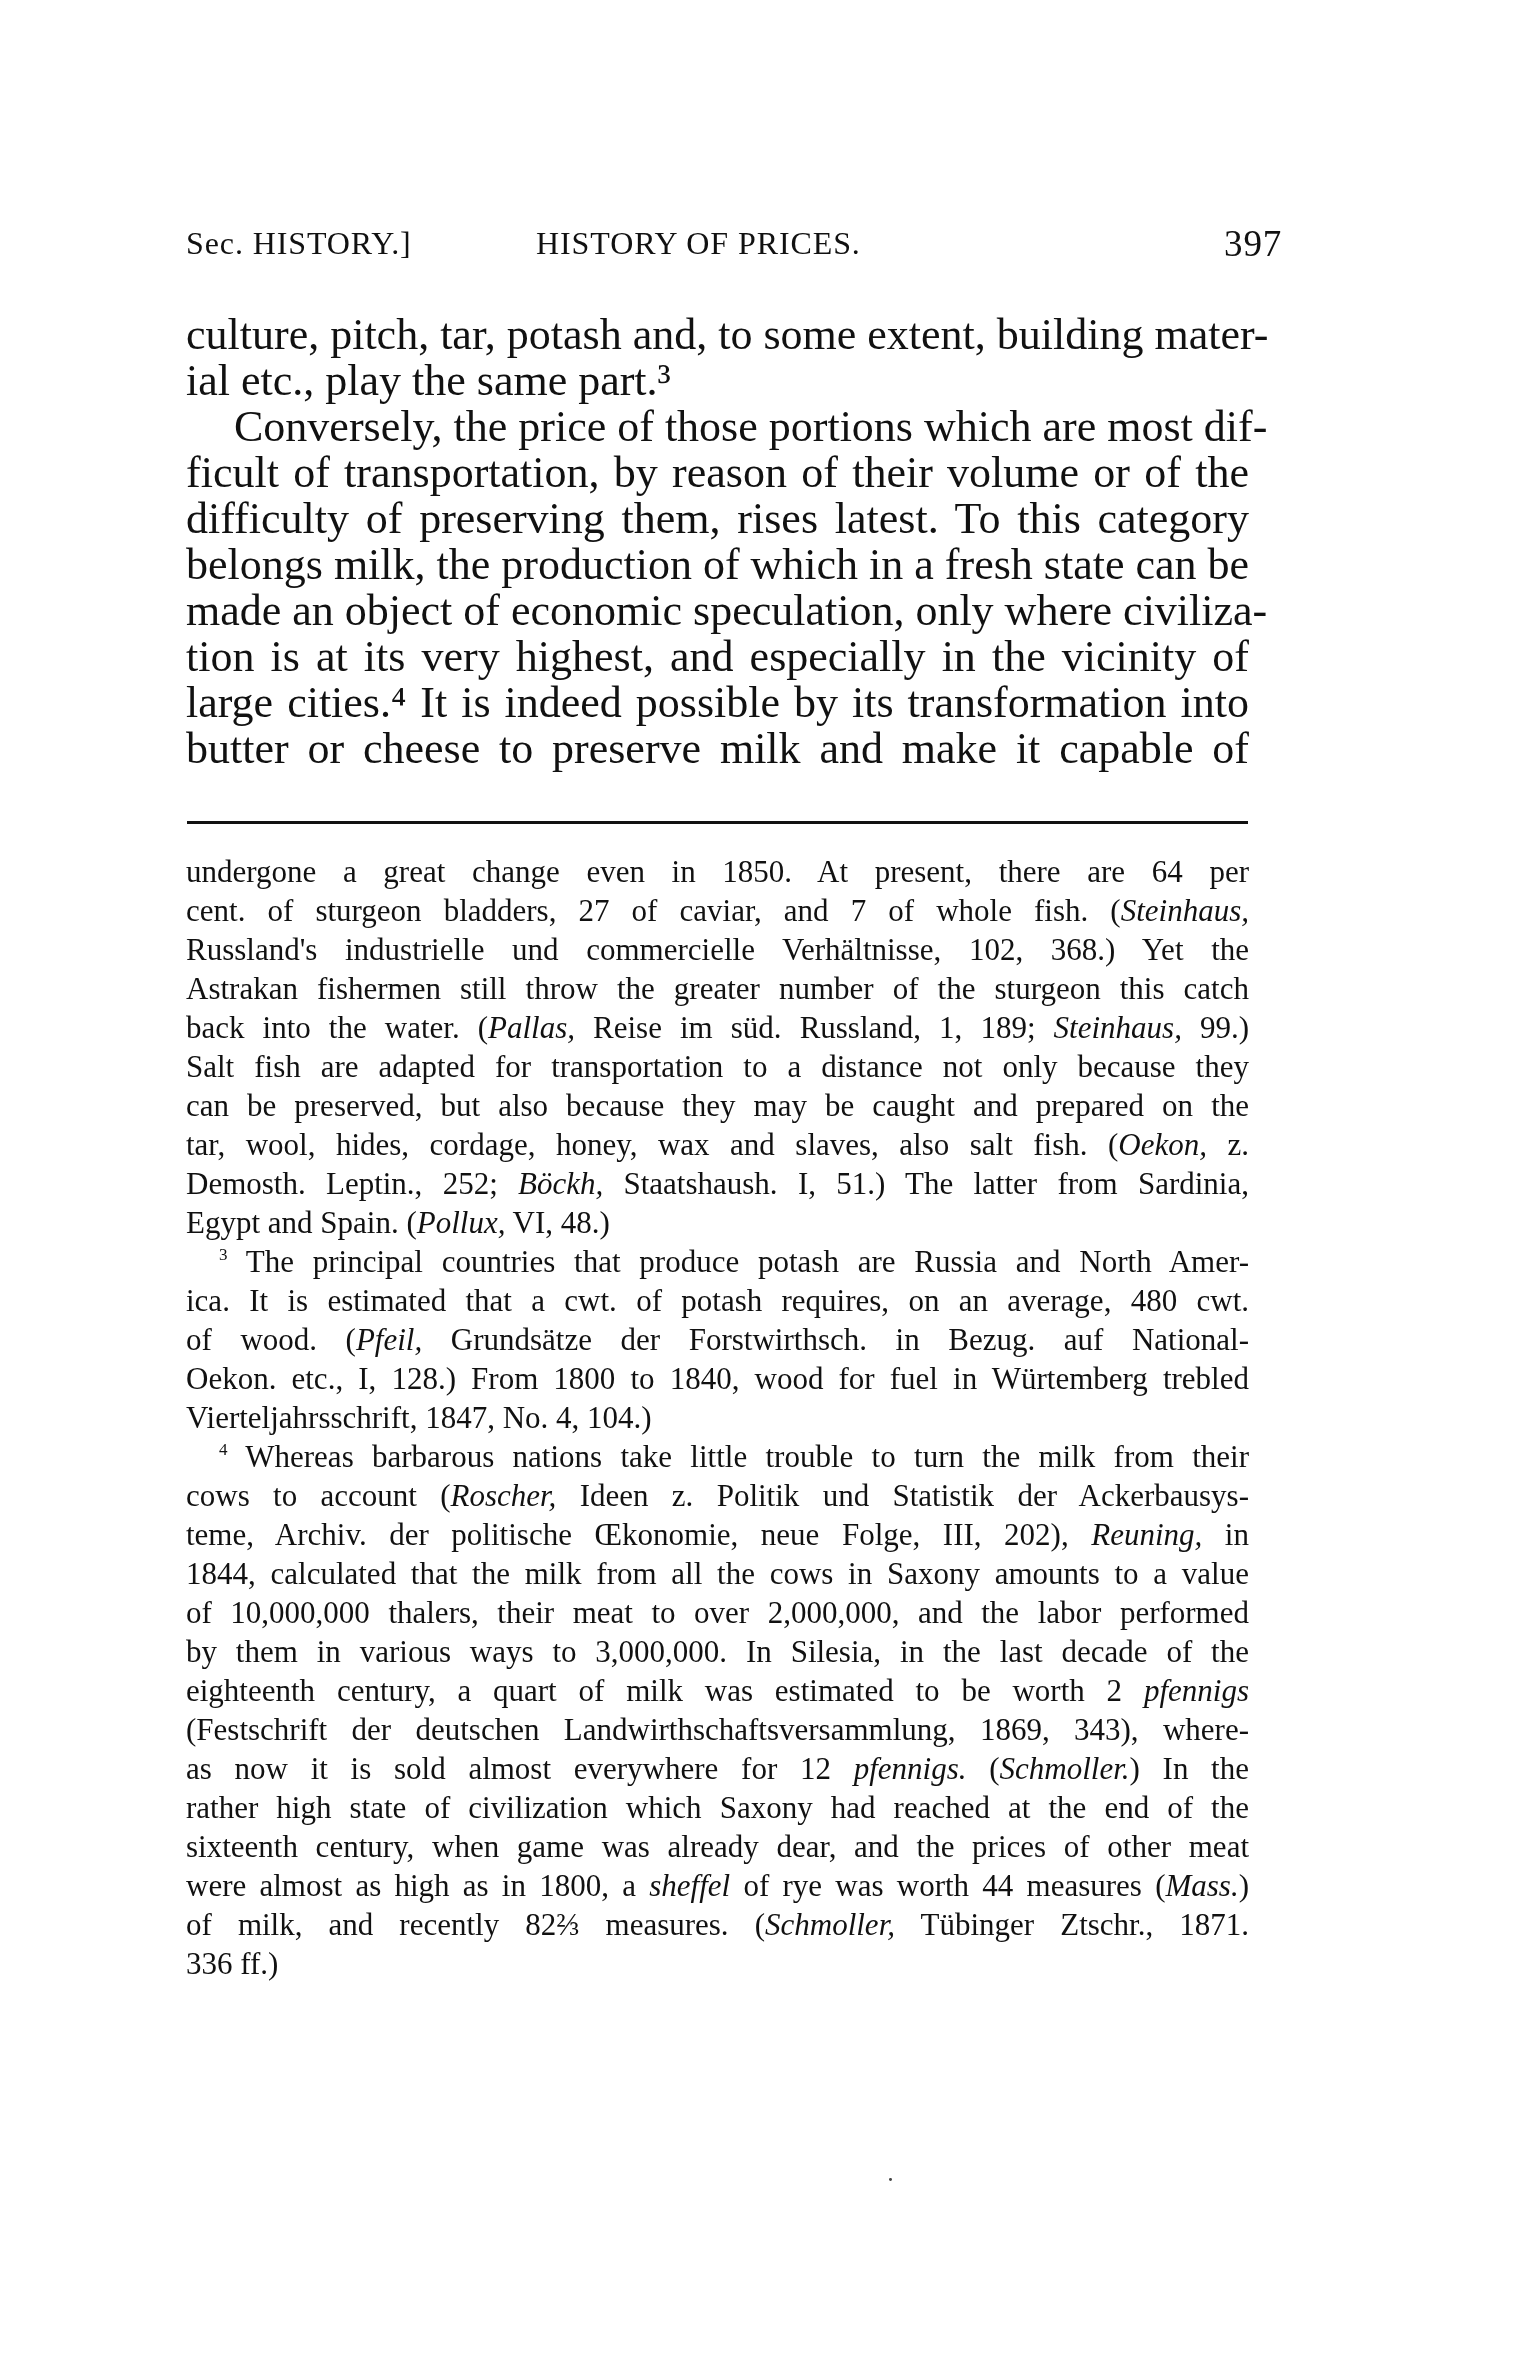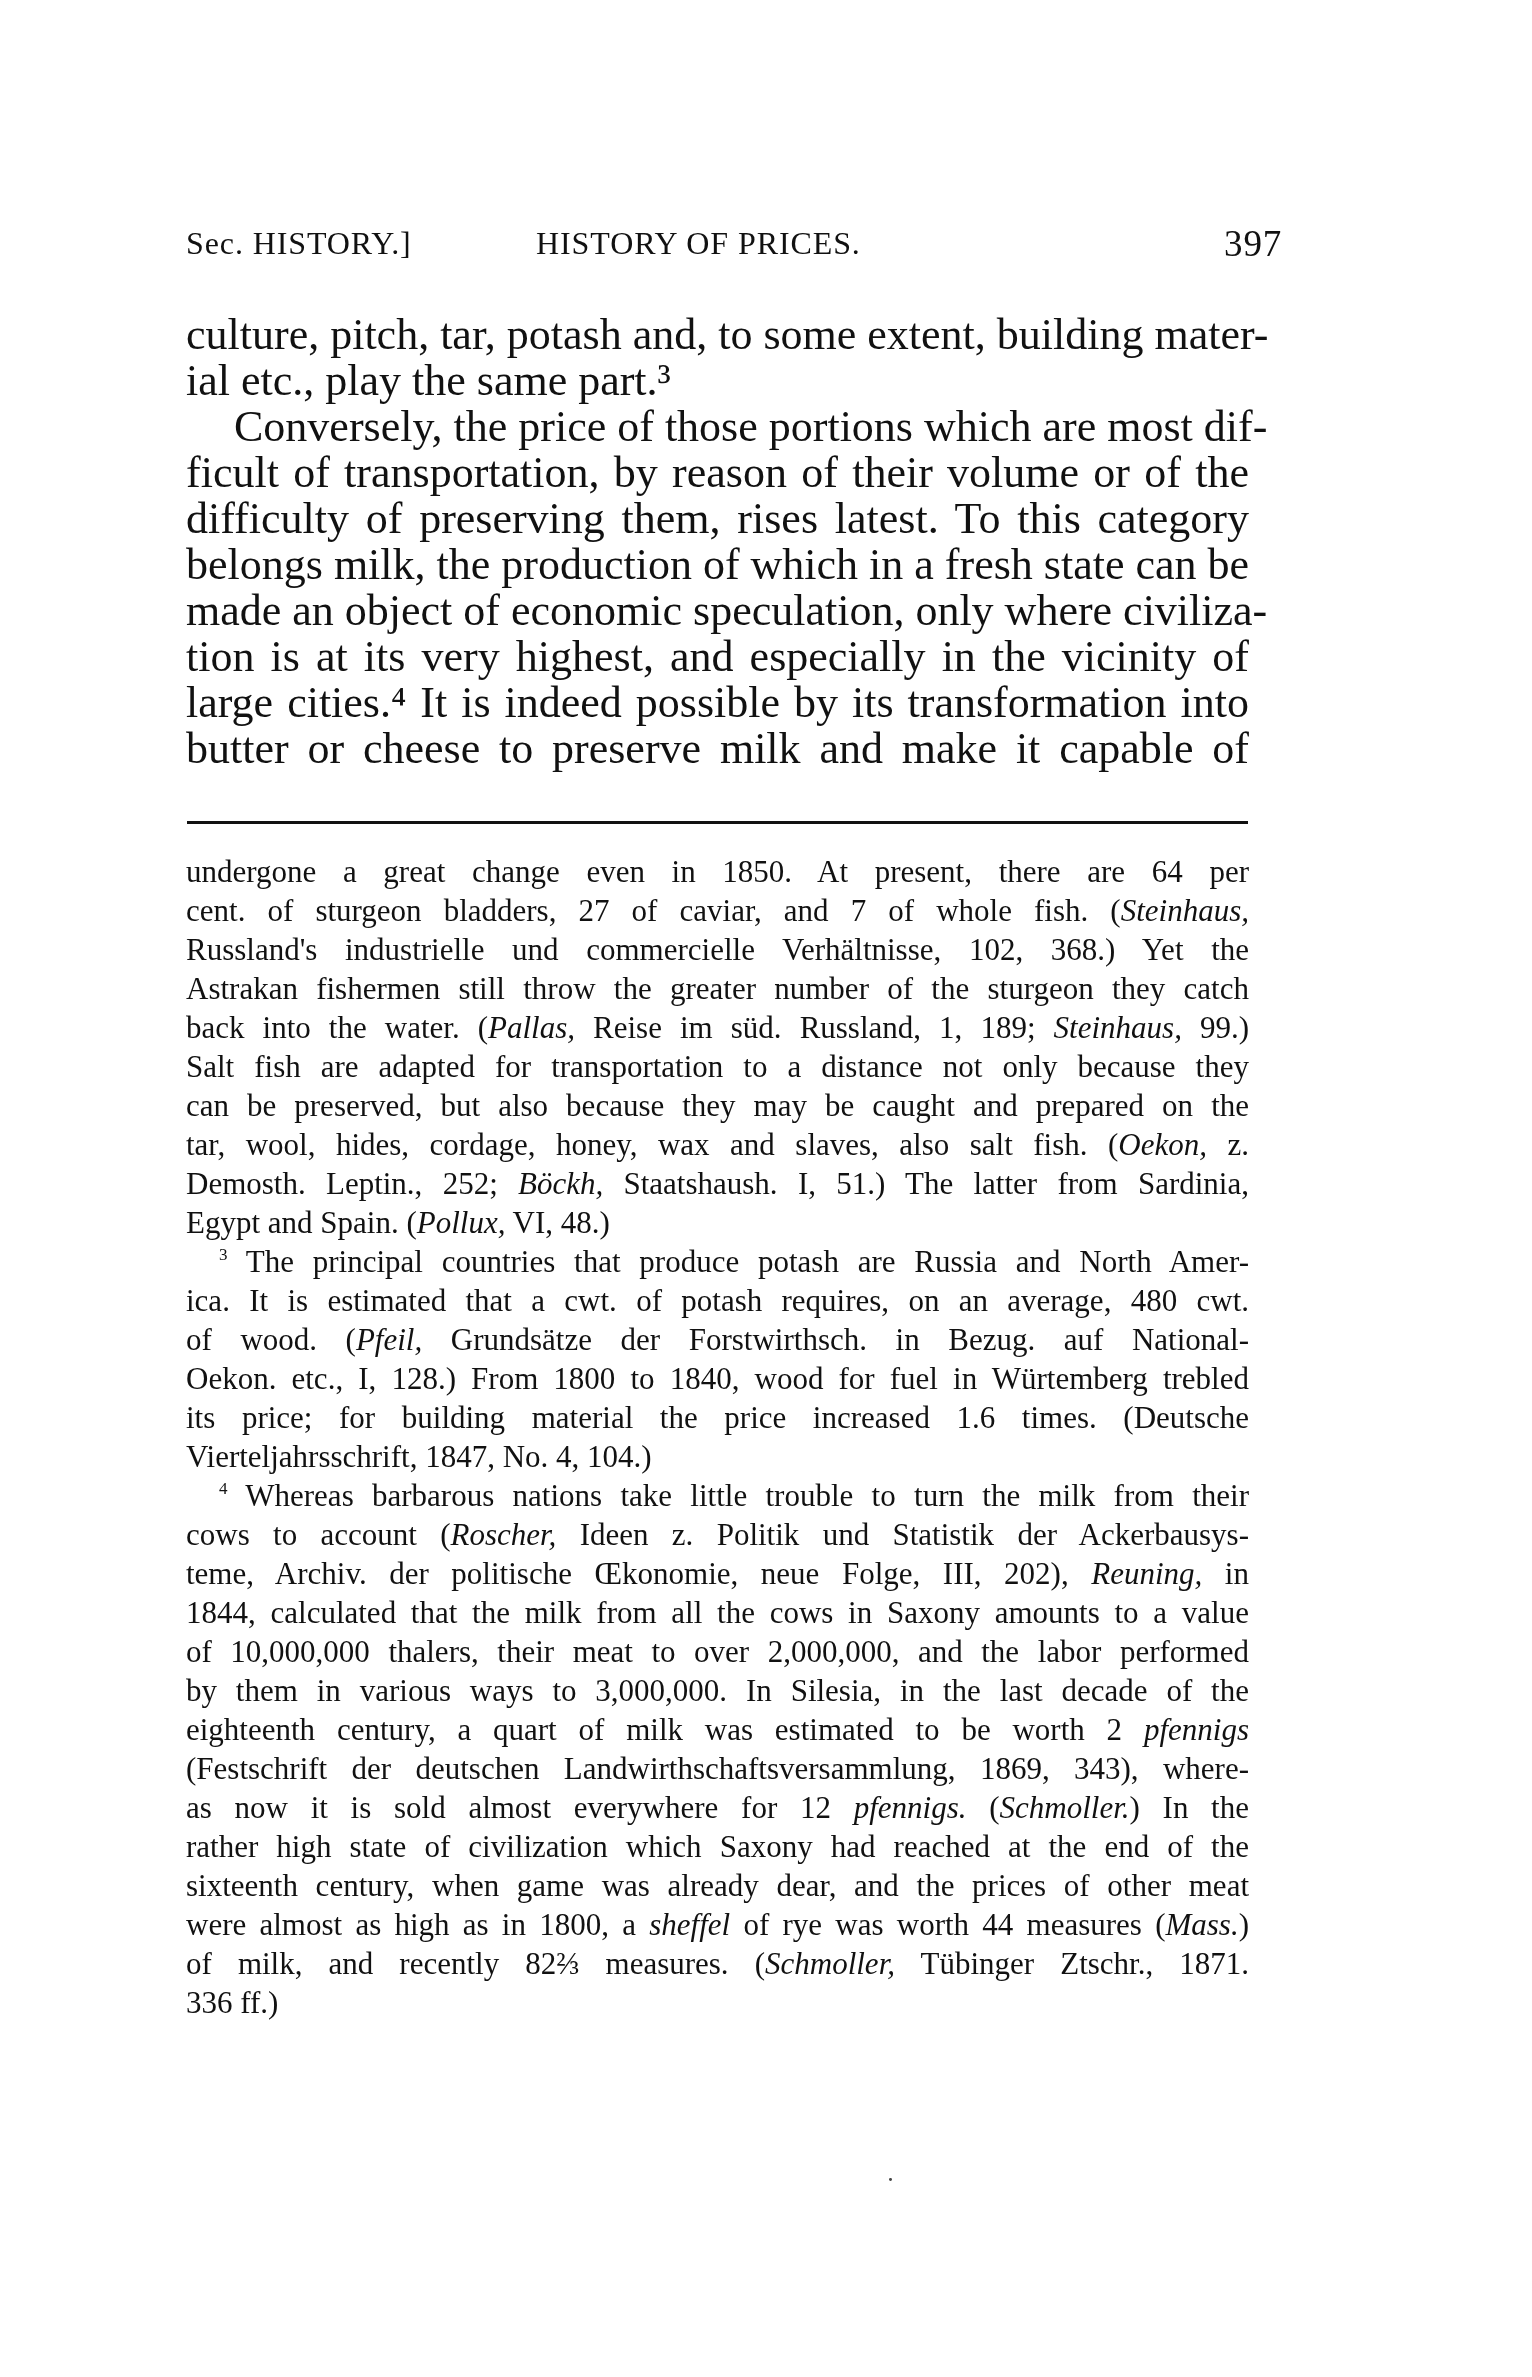--- a/index.html
+++ b/index.html
@@ -40,32 +40,31 @@
     <span class="ln">large cities.⁴ It is indeed possible by its transformation into</span>
     <span class="ln">butter or cheese to preserve milk and make it capable of</span>
   </div>
 
 <div class="rule"></div>
 
 <div class="notes" id="footnotes">
     <span class="nl">undergone a great change even in 1850. At present, there are 64 per</span>
     <span class="nl">cent. of sturgeon bladders, 27 of caviar, and 7 of whole fish. (<i>Steinhaus,</i></span>
     <span class="nl">Russland's industrielle und commercielle Verhältnisse, 102, 368.) Yet the</span>
-    <span class="nl">Astrakan fishermen still throw the greater number of the sturgeon they catch</span>
+    <span class="nl">Astrakan fishermen still throw the greater number of the sturgeon this catch</span>
     <span class="nl">back into the water. (<i>Pallas,</i> Reise im süd. Russland, 1, 189; <i>Steinhaus,</i> 99.)</span>
     <span class="nl">Salt fish are adapted for transportation to a distance not only because they</span>
     <span class="nl">can be preserved, but also because they may be caught and prepared on the</span>
     <span class="nl">tar, wool, hides, cordage, honey, wax and slaves, also salt fish. (<i>Oekon,</i> z.</span>
     <span class="nl">Demosth. Leptin., 252; <i>Böckh,</i> Staatshaush. I, 51.) The latter from Sardinia,</span>
     <span class="nl last">Egypt and Spain. (<i>Pollux,</i> VI, 48.)</span>
     <span class="nl nind"><sup>3</sup> The principal countries that produce potash are Russia and North Amer-</span>
     <span class="nl">ica. It is estimated that a cwt. of potash requires, on an average, 480 cwt.</span>
     <span class="nl">of wood. (<i>Pfeil,</i> Grundsätze der Forstwirthsch. in Bezug. auf National-</span>
     <span class="nl">Oekon. etc., I, 128.) From 1800 to 1840, wood for fuel in Würtemberg trebled</span>
-    <span class="nl">its price; for building material the price increased 1.6 times. (Deutsche</span>
     <span class="nl last">Vierteljahrsschrift, 1847, No. 4, 104.)</span>
     <span class="nl nind"><sup>4</sup> Whereas barbarous nations take little trouble to turn the milk from their</span>
     <span class="nl">cows to account (<i>Roscher,</i> Ideen z. Politik und Statistik der Ackerbausys-</span>
     <span class="nl">teme, Archiv. der politische Œkonomie, neue Folge, III, 202), <i>Reuning,</i> in</span>
     <span class="nl">1844, calculated that the milk from all the cows in Saxony amounts to a value</span>
     <span class="nl">of 10,000,000 thalers, their meat to over 2,000,000, and the labor performed</span>
     <span class="nl">by them in various ways to 3,000,000. In Silesia, in the last decade of the</span>
     <span class="nl">eighteenth century, a quart of milk was estimated to be worth 2 <i>pfennigs</i></span>
     <span class="nl">(Festschrift der deutschen Landwirthschaftsversammlung, 1869, 343), where-</span>
     <span class="nl">as now it is sold almost everywhere for 12 <i>pfennigs.</i> (<i>Schmoller.</i>) In the</span>

